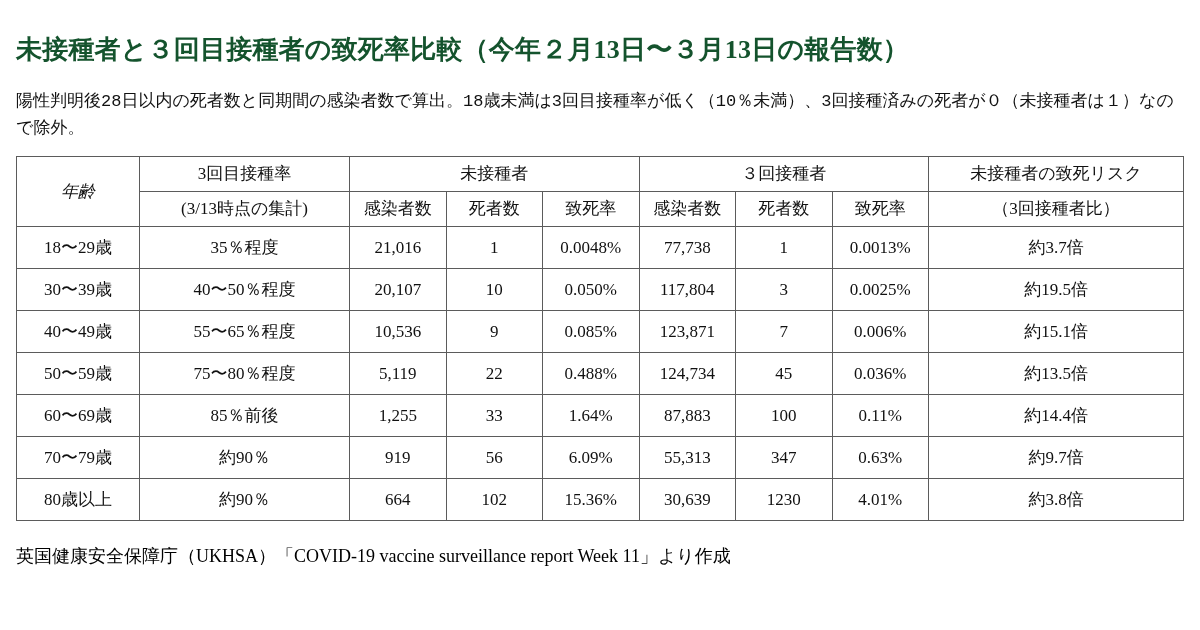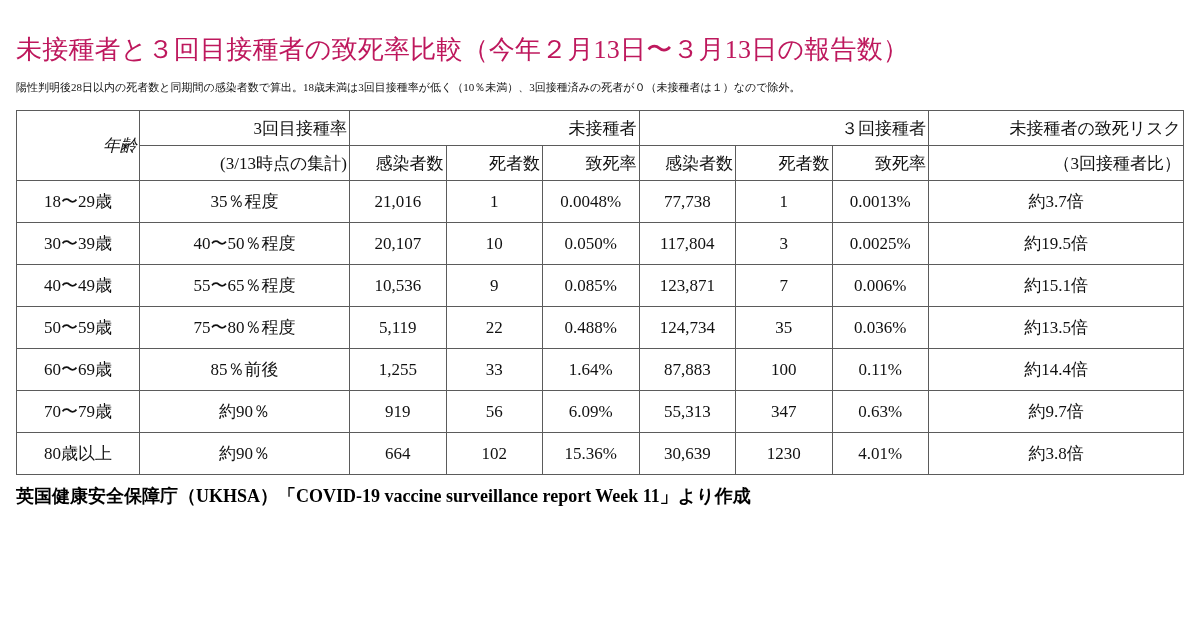--- a/index.html
+++ b/index.html
@@ -16,71 +16,71 @@
   }
   .page {
     position: relative;
     width: 1200px;
     height: 630px;
     box-sizing: border-box;
     padding: 34px 16px 0 16px;
   }
   .title {
     font-size: 26px;
-    font-weight: normal;
+    font-weight: bold;
     letter-spacing: 0.2px;
     line-height: 1.2;
-    margin: 0 0 14px 0;
-    color: #be185d;
+    margin: 0 0 24px 0;
+    color: #14532d;
   }
   .lede {
-    font-size: 11px;
+    font-size: 17px;
     line-height: 1.55;
     margin: 0 0 14px 0;
     color: #111;
     max-width: 1170px;
+    font-family: Liberation Mono, monospace;
   }
   table.data {
     border-collapse: collapse;
     width: 1168px;
     table-layout: fixed;
     font-size: 17px;
   }
   table.data th, table.data td {
     border: 1px solid #5b5b5b;
     text-align: center;
     vertical-align: middle;
     padding: 4px 2px;
     color: #111;
     font-weight: normal;
     line-height: 1.25;
   }
   table.data thead th {
     height: 26px;
-    text-align: right;
   }
   .hdr-age { width: 118px; font-style: italic; }
   .hdr-rate { width: 205px; }
   .hdr-cases { width: 118px; }
   .hdr-deaths { width: 88px; }
   .hdr-cfr { width: 118px; }
   .hdr-risk { width: 250px; }
   .h-group {
     font-size: 17px;
   }
   .h-sub {
     font-size: 17px;
   }
   tbody td {
     height: 33px;
   }
   .source {
-    margin-top: 10px;
+    margin-top: 24px;
     font-size: 18px;
-    font-weight: bold;
+    font-weight: normal;
     color: #000;
     line-height: 1.3;
   }
 </style>
 </head>
 <body>
 
 <div class="page">
 
   <h1 class="title">未接種者と３回目接種者の致死率比較（今年２月13日〜３月13日の報告数）</h1>
@@ -141,21 +141,21 @@
         <td>0.006%</td>
         <td>約15.1倍</td>
       </tr>
       <tr>
         <td>50〜59歳</td>
         <td>75〜80％程度</td>
         <td>5,119</td>
         <td>22</td>
         <td>0.488%</td>
         <td>124,734</td>
-        <td>35</td>
+        <td>45</td>
         <td>0.036%</td>
         <td>約13.5倍</td>
       </tr>
       <tr>
         <td>60〜69歳</td>
         <td>85％前後</td>
         <td>1,255</td>
         <td>33</td>
         <td>1.64%</td>
         <td>87,883</td>

